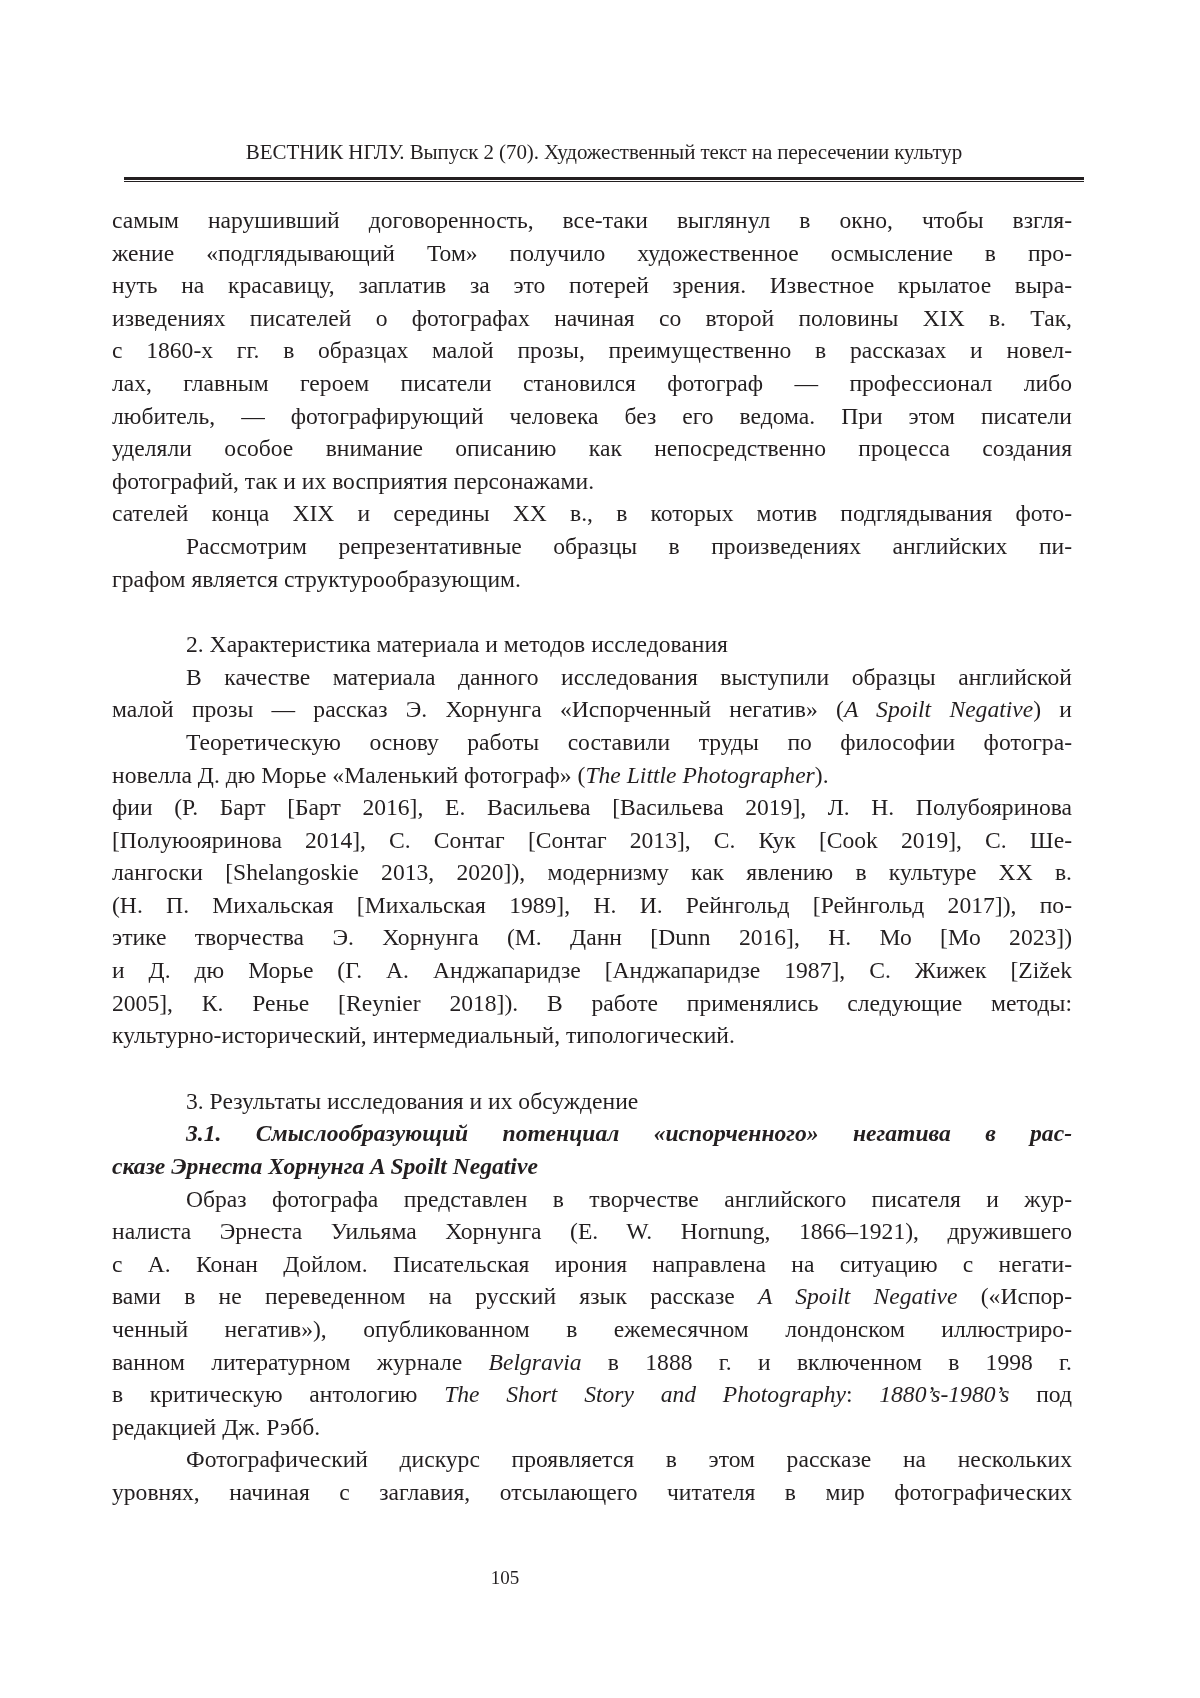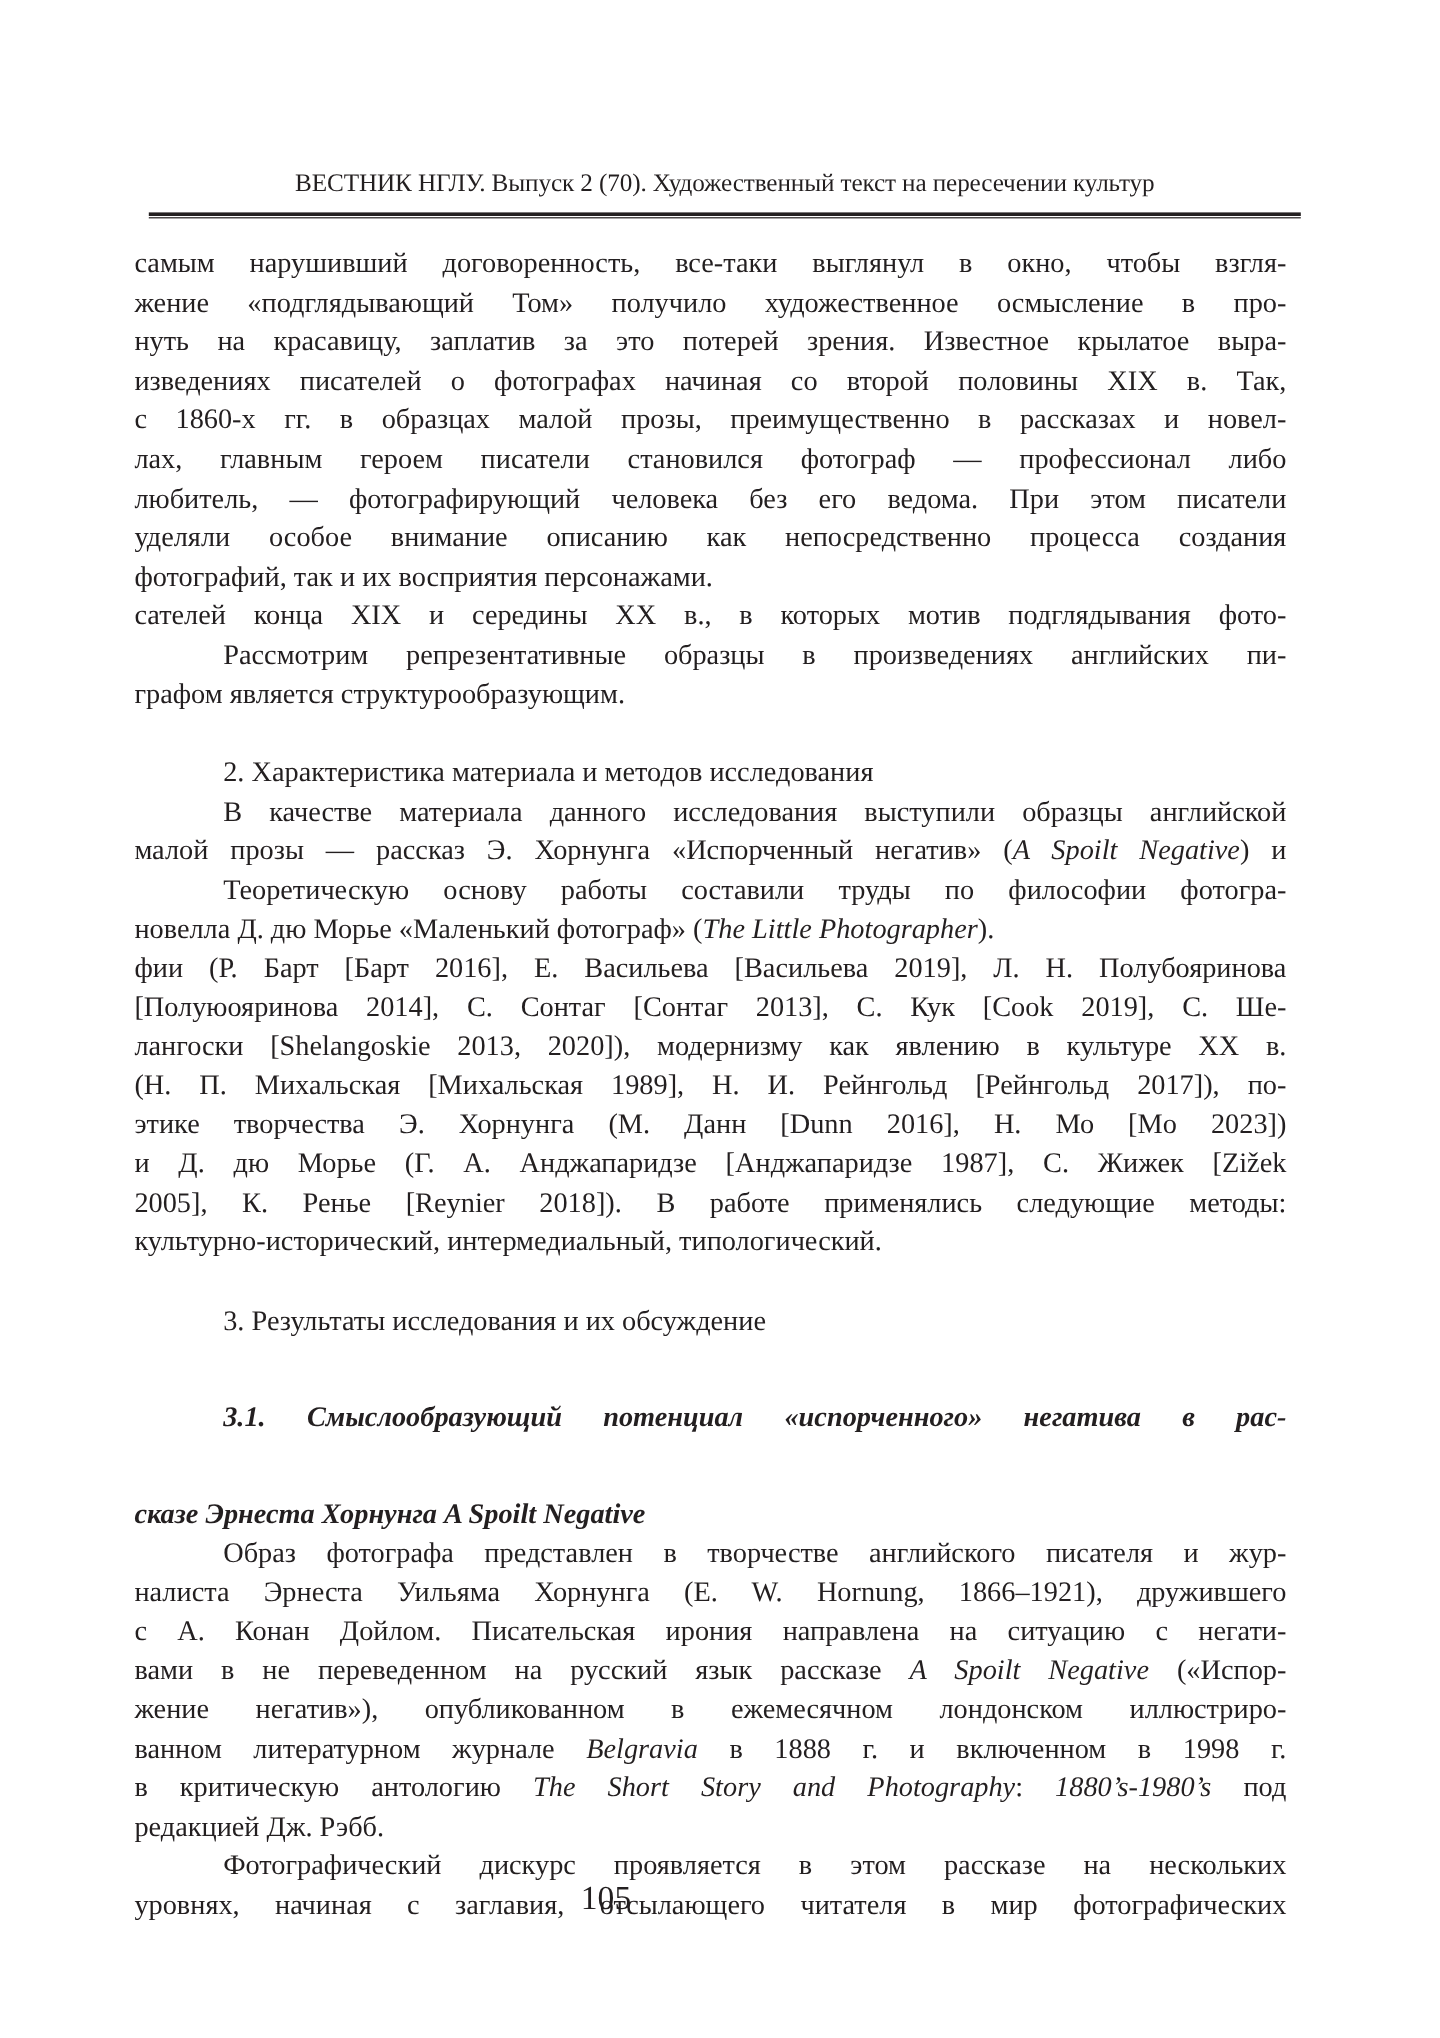--- a/index.html
+++ b/index.html
@@ -9,23 +9,23 @@
             font-size: 21px; letter-spacing: -0.1px; }
   .rule-thick { position: absolute; left: 124px; top: 177px; width: 960px; height: 3px; background: #231f20; }
   .rule-thin  { position: absolute; left: 124px; top: 181px; width: 960px; height: 1px; background: #231f20; }
   .body { position: absolute; left: 112px; top: 204px; width: 960px; font-size: 23.6px; }
   .line { height: 32.6px; line-height: 32.6px; white-space: nowrap; text-align: justify;
           text-align-last: justify; overflow: visible; }
   .line.last { text-align-last: left; }
   .indent { padding-left: 74px; }
   .gap { height: 33px; }
   .h-bold { font-weight: normal; }
-  .h-bi { font-weight: bold; font-style: italic; margin-top: 48px; }
+  .h-bi { font-weight: bold; font-style: italic; }
   i, .it { font-style: italic; }
-  .pagenum { position: absolute; left: 0; width: 1010px; top: 1567px; text-align: center; font-size: 28px; }
+  .pagenum { position: absolute; left: 0; width: 1010px; top: 1567px; text-align: center; font-size: 19px; }
 </style>
 </head>
 <body>
 
 <div class="header">ВЕСТНИК НГЛУ. Выпуск 2 (70). Художественный текст на пересечении культур</div>
 <div class="rule-thick"></div>
 <div class="rule-thin"></div>
 
 <div class="body" id="body-text">
     <div class="line"><span>самым нарушивший договоренность, все-таки выглянул в окно, чтобы взгля-</span></div>
@@ -55,21 +55,21 @@
     <div class="line"><span>2005], К. Ренье [Reynier 2018]). В работе применялись следующие методы:</span></div>
     <div class="line last"><span>культурно-исторический, интермедиальный, типологический.</span></div>
     <div class="gap"></div>
     <div class="line indent last h-bold"><span>3. Результаты исследования и их обсуждение</span></div>
     <div class="line indent h-bi"><span>3.1. Смыслообразующий потенциал «испорченного» негатива в рас-</span></div>
     <div class="line last h-bi"><span>сказе Эрнеста Хорнунга A Spoilt Negative</span></div>
     <div class="line indent"><span>Образ фотографа представлен в творчестве английского писателя и жур-</span></div>
     <div class="line"><span>налиста Эрнеста Уильяма Хорнунга (E. W. Hornung, 1866–1921), дружившего</span></div>
     <div class="line"><span>с А. Конан Дойлом. Писательская ирония направлена на ситуацию с негати-</span></div>
     <div class="line"><span>вами в не переведенном на русский язык рассказе </span><i>A Spoilt Negative</i><span> («Испор-</span></div>
-    <div class="line"><span>жение негатив»), опубликованном в ежемесячном лондонском иллюстриро-</span></div>
+    <div class="line"><span>ченный негатив»), опубликованном в ежемесячном лондонском иллюстриро-</span></div>
     <div class="line"><span>ванном литературном журнале </span><i>Belgravia</i><span> в 1888 г. и включенном в 1998 г.</span></div>
     <div class="line"><span>в критическую антологию </span><i>The Short Story and Photography</i><span>: </span><i>1880’s-1980’s</i><span> под</span></div>
     <div class="line last"><span>редакцией Дж. Рэбб.</span></div>
     <div class="line indent"><span>Фотографический дискурс проявляется в этом рассказе на нескольких</span></div>
     <div class="line"><span>уровнях, начиная с заглавия, отсылающего читателя в мир фотографических</span></div>
   </div>
 
 <div class="pagenum">105</div>
 
 </body></html>

